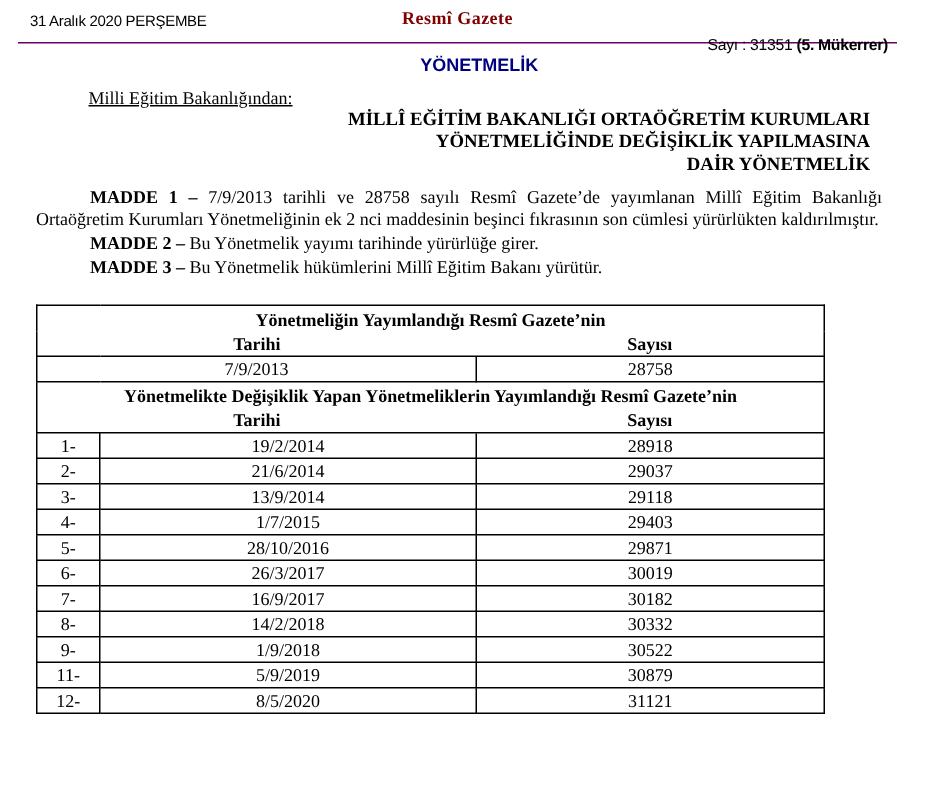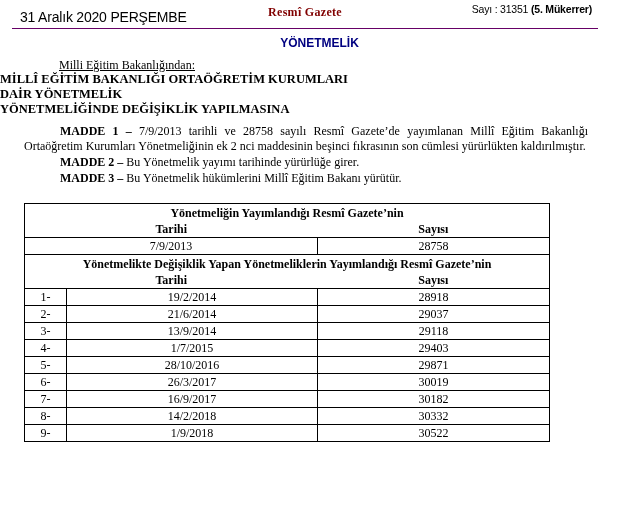--- a/index.html
+++ b/index.html
@@ -21,40 +21,40 @@
       top: 0;
       width: 586px;
       height: 28px;
       border-bottom: 1px solid #660066;
     }
     .mh-date {
       position: absolute;
       left: 8px;
       top: 9px;
       font-family: "Liberation Sans", sans-serif;
-      font-size: 14px;
+      font-size: 10px;
       color: #000;
       letter-spacing: -0.2px;
     }
     .mh-title {
       position: absolute;
       left: 0;
       width: 586px;
       top: 5px;
       text-align: center;
       font-family: "Liberation Serif", serif;
       font-size: 12px;
       font-weight: bold;
       color: #800000;
       letter-spacing: 0.3px;
     }
     .mh-issue {
       position: absolute;
       right: 6px;
-      top: 3px;
+      top: 24px;
       font-family: "Liberation Sans", sans-serif;
       font-size: 10.5px;
       color: #000;
       letter-spacing: -0.2px;
     }
     .mh-issue b { font-weight: bold; }
     .section-title {
       position: absolute;
       left: 0;
       width: 617px;
@@ -71,21 +71,21 @@
       left: 59px;
       top: 58px;
       font-size: 12px;
       text-decoration: underline;
     }
     .reg-title {
       position: absolute;
       left: 0;
       width: 580px;
       top: 72px;
-      text-align: left;
+      text-align: right;
       font-size: 12.5px;
       font-weight: bold;
       line-height: 15px;
     }
     .paragraph {
       position: absolute;
       left: 24px;
       width: 564px;
       font-size: 12px;
       line-height: 15px;
@@ -127,22 +127,22 @@
   <div class="mh-title">Resmî Gazete</div>
   <span class="mh-issue"><span>Sayı : 31351 </span><b>(5. Mükerrer)</b></span>
 </div>
 
 <div class="section-title">YÖNETMELİK</div>
 
 <div class="ministry">Milli Eğitim Bakanlığından:</div>
 
 <div class="reg-title">
   <div>MİLLÎ EĞİTİM BAKANLIĞI ORTAÖĞRETİM KURUMLARI</div>
+  <div>YÖNETMELİĞİNDE DEĞİŞİKLİK YAPILMASINA</div>
   <div>DAİR YÖNETMELİK</div>
-  <div>YÖNETMELİĞİNDE DEĞİŞİKLİK YAPILMASINA</div>
 </div>
 
 <div class="paragraph p1"><span class="madde">MADDE 1 –</span><span> 7/9/2013 tarihli ve 28758 sayılı Resmî Gazete’de yayımlanan Millî Eğitim Bakanlığı Ortaöğretim Kurumları Yönetmeliğinin ek 2 nci maddesinin beşinci fıkrasının son cümlesi yürürlükten kaldırılmıştır.</span></div>
 <div class="paragraph p2"><span class="madde">MADDE 2 –</span><span> Bu Yönetmelik yayımı tarihinde yürürlüğe girer.</span></div>
 <div class="paragraph p3"><span class="madde">MADDE 3 –</span><span> Bu Yönetmelik hükümlerini Millî Eğitim Bakanı yürütür.</span></div>
 
 <table class="reg-table">
   <tbody class="th-block">
     <tr>
       <td class="cap" colspan="3">Yönetmeliğin Yayımlandığı Resmî Gazete’nin</td>
@@ -206,14 +206,24 @@
     <tr>
         <td class="num">8-</td>
         <td class="date">14/2/2018</td>
         <td class="issue">30332</td>
       </tr>
     <tr>
         <td class="num">9-</td>
         <td class="date">1/9/2018</td>
         <td class="issue">30522</td>
       </tr>
+    <tr>
+        <td class="num">11-</td>
+        <td class="date">5/9/2019</td>
+        <td class="issue">30879</td>
+      </tr>
+    <tr>
+        <td class="num">12-</td>
+        <td class="date">8/5/2020</td>
+        <td class="issue">31121</td>
+      </tr>
   </tbody>
 </table>
 
 </body></html>

